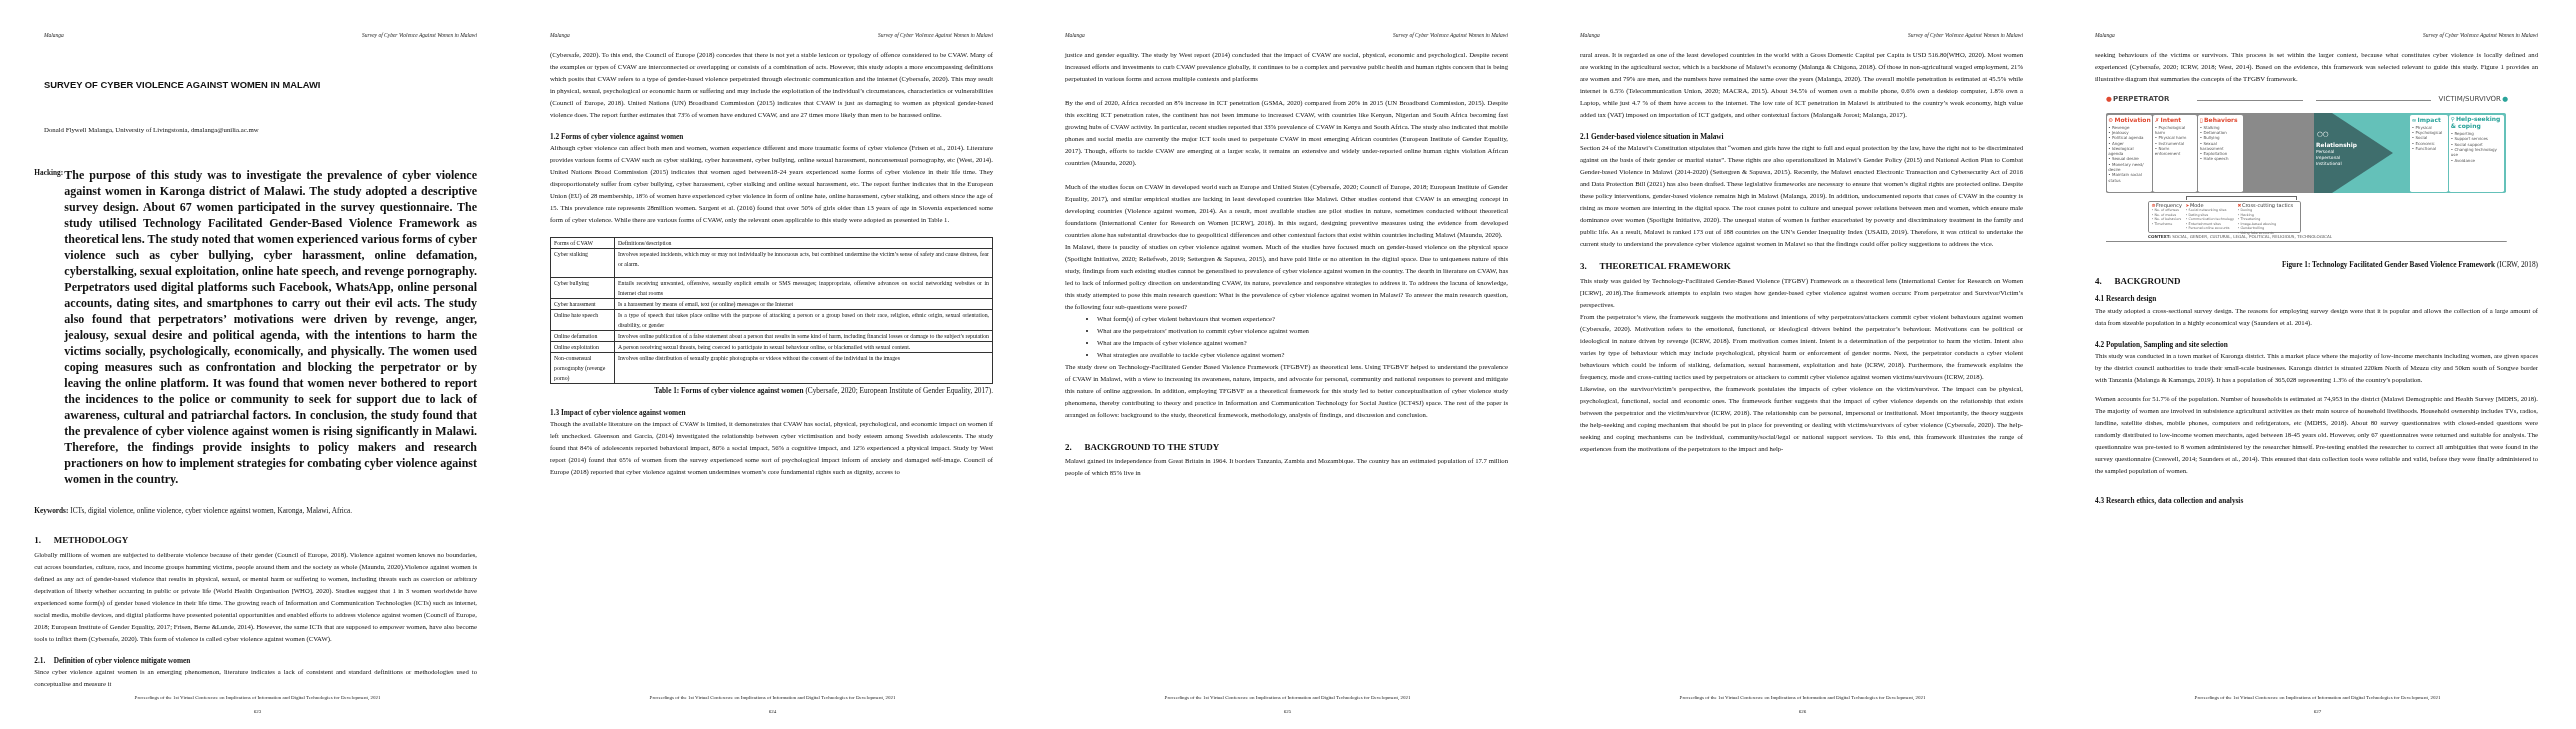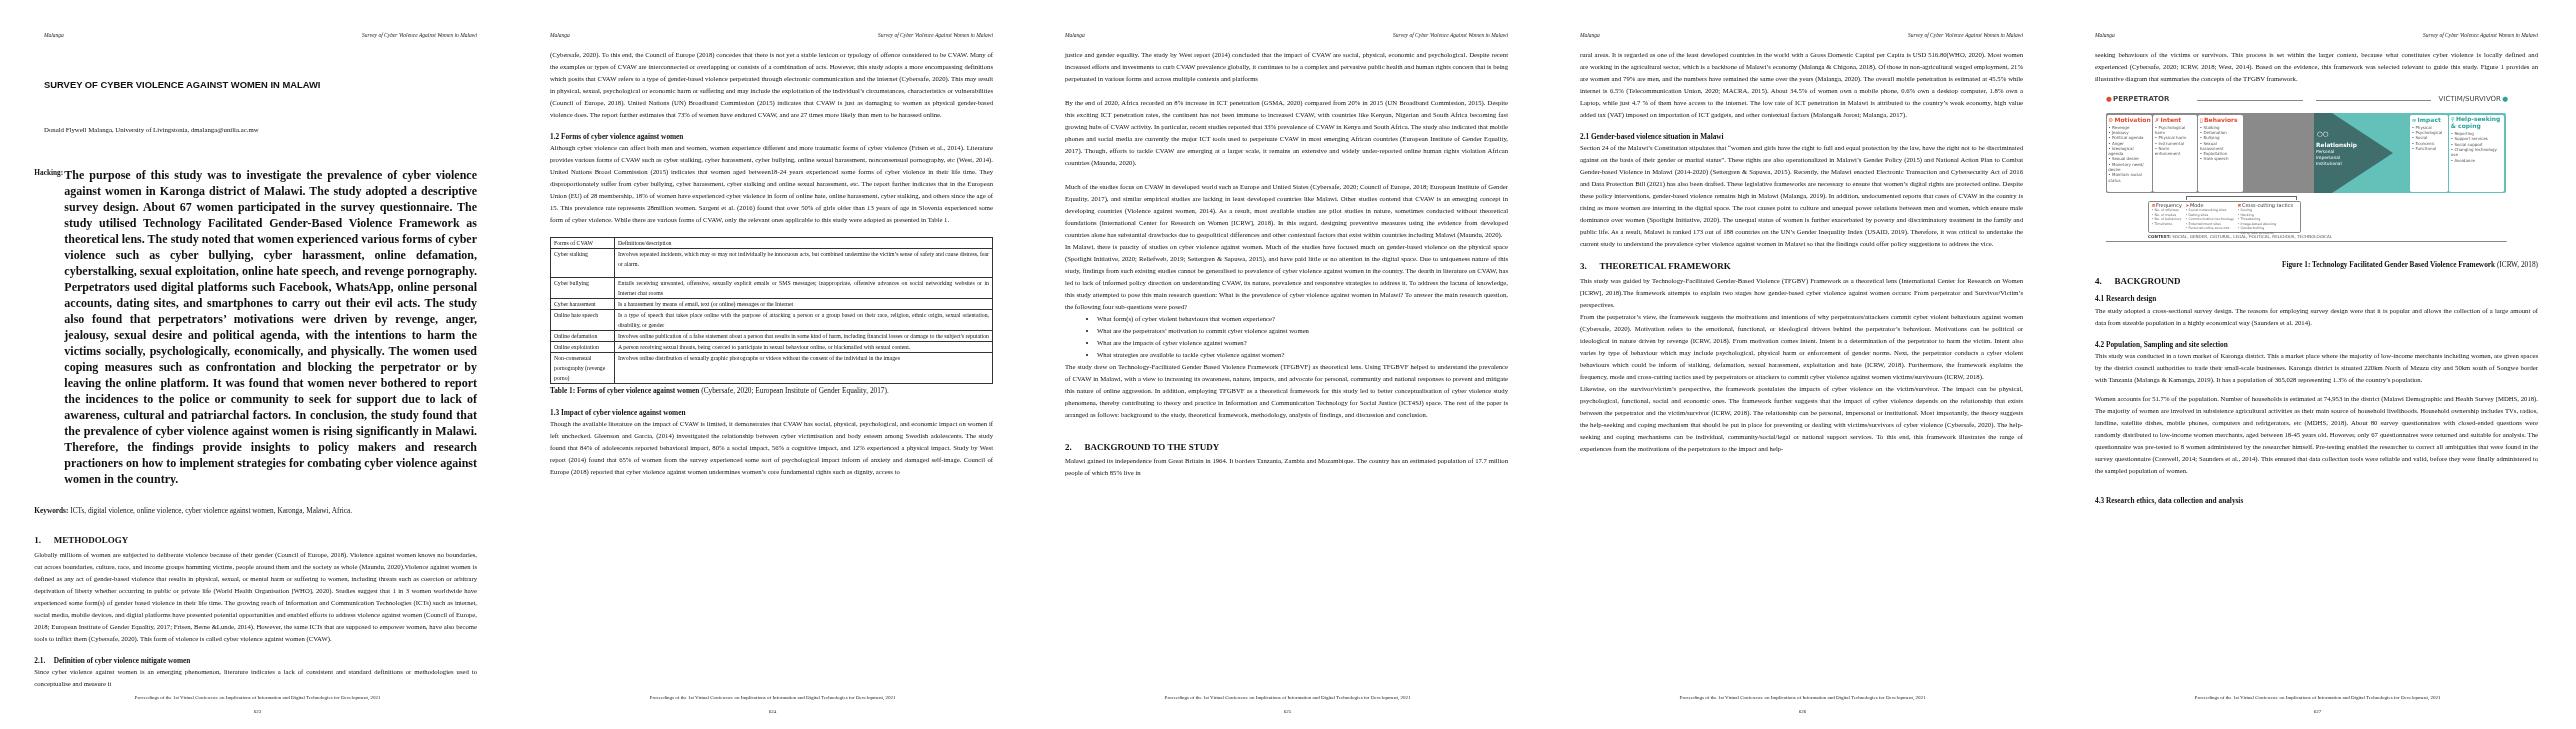--- a/index.html
+++ b/index.html
@@ -52,21 +52,21 @@
   .gap { height: 12px; }
   table.forms {
     border-collapse: collapse; width: 100%; font-size: 5.8px; line-height: 10px;
     margin-top: 11px;
   }
   table.forms td {
     border: 0.6px solid #333; vertical-align: top; padding: 0 3px;
   }
   table.forms td.c1 { width: 57px; }
   table.forms td.c2 { text-align: justify; }
-  .caption { text-align: left; font-size: 7.3px; line-height: 12px; margin-top: 0.6px; }
+  .caption { text-align: right; font-size: 7.3px; line-height: 12px; margin-top: 0.6px; }
   .caption b { font-weight: bold; }
   ul.qs { margin: 0; padding-left: 32px; }
   ul.qs li { font-size: 6.7px; line-height: 12px; }
   
   .figure { position: relative; width: 425px; height: 146px; margin: 9.7px 0 0 0; font-family: "DejaVu Sans", sans-serif; }
   .fig-top { position: absolute; top: 0; left: 11px; right: 12px; height: 13.4px; }
   .perp-h { position: absolute; left: 0; top: 0; font-size: 7px; font-weight: bold; color: #444; display: flex; align-items: center; }
   .perp-h .ic { color: #e04a32; margin-right: 1.2px; font-size: 6.7px; }
   .vict-h { position: absolute; right: 0; top: 0; font-size: 7px; font-weight: normal; color: #444; display: flex; align-items: center; text-align: center; }
   .vict-h .ic { color: #2aa39a; margin-left: 1.2px; font-size: 6.7px; }

